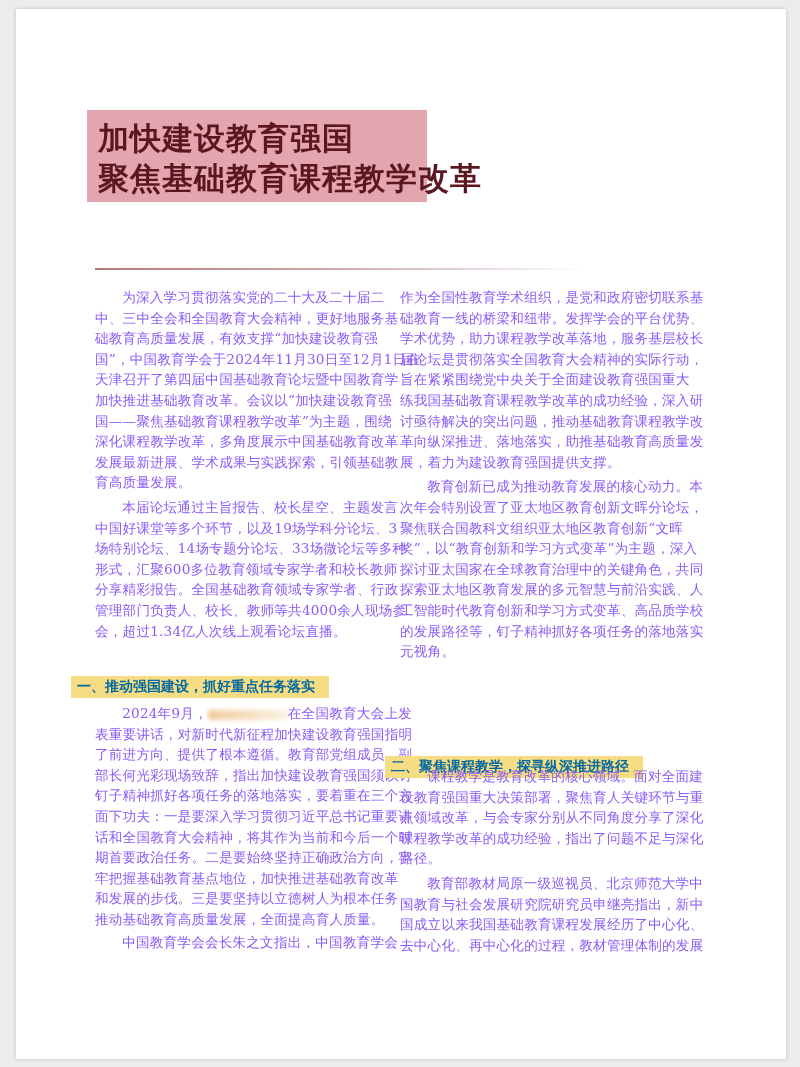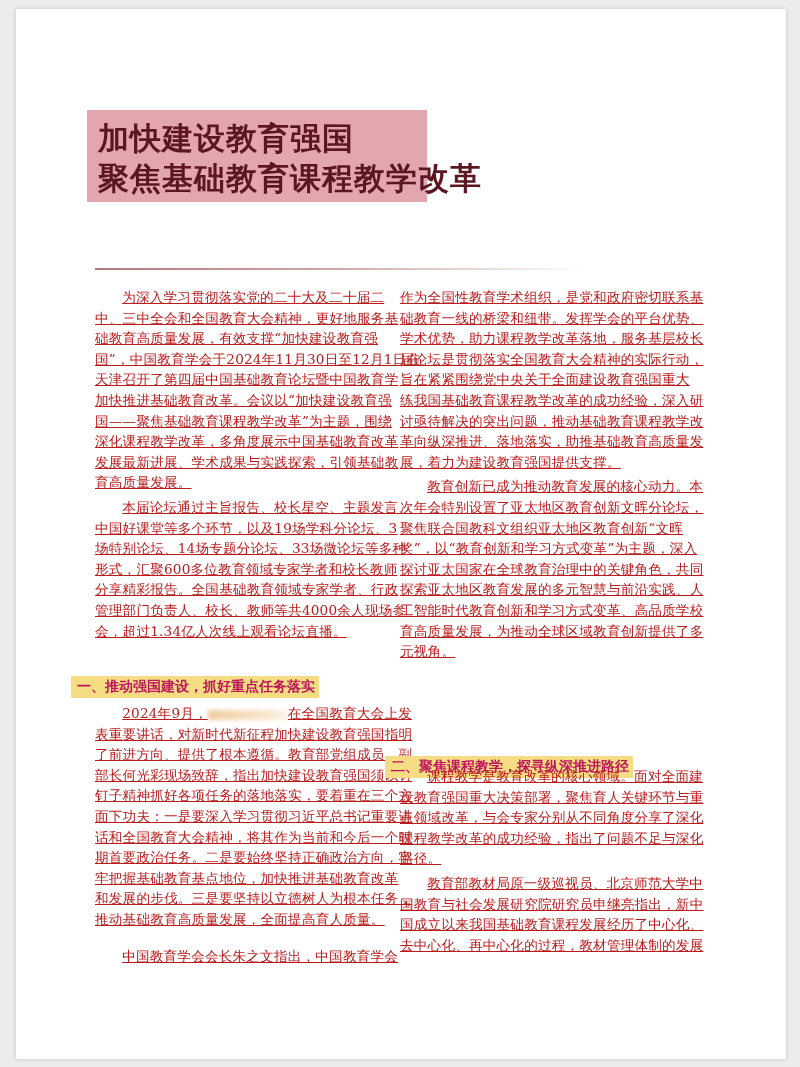--- a/index.html
+++ b/index.html
@@ -22,30 +22,30 @@
   .title-line {
     font-family: "DejaVu Serif", serif; font-weight: bold;
     color: #5b1620; font-size: 31px; line-height: 40px; letter-spacing: 1px;
     white-space: nowrap;
   }
   .rule {
     position: absolute; left: 95px; top: 268px; width: 490px; height: 2px;
     background: linear-gradient(to right, #b57a7a 0%, #c9a5a2 45%, #e8dcd9 80%, rgba(255,255,255,0) 100%);
   }
   .col {
-    position: absolute; color: #b91c1c;
-    font-size: 13.6px; line-height: 20.6px; text-align: justify; text-decoration: underline;
+    position: absolute; color: #8b5cf6;
+    font-size: 13.6px; line-height: 20.6px; text-align: justify;
   }
   .col-left { left: 95px; top: 287px; width: 278px; }
   .col-right { left: 400px; top: 287px; width: 283px; }
   .col .line { display: block; white-space: nowrap; letter-spacing: 0.2px; }
   .heading {
-    display: inline-block; color: #be185d; font-weight: bold;
+    display: inline-block; color: #0369a1; font-weight: bold;
     font-family: "DejaVu Sans", sans-serif; font-size: 14px;
-    background: #f6dc83; padding: 2px 4px 2px 6px; margin-left: -12px;
+    background: #f6dc83; padding: 2px 14px 2px 6px; margin-left: -12px;
     white-space: nowrap;
   }
   .h-left { position: absolute; left: 83px; top: 676px; }
   .h-right { position: absolute; left: 397px; top: 756px; }
   .blur {
     display: inline-block; width: 80px; height: 10px; vertical-align: middle;
     background: linear-gradient(to right, rgba(230,170,90,0.6), rgba(240,210,160,0.3));
     filter: blur(2px);
   }
 </style>
@@ -96,42 +96,42 @@
   <span class="line">表重要讲话，对新时代新征程加快建设教育强国指明</span>
   <span class="line">了前进方向、提供了根本遵循。教育部党组成员、副</span>
   <span class="line">部长何光彩现场致辞，指出加快建设教育强国须以钉</span>
   <span class="line">钉子精神抓好各项任务的落地落实，要着重在三个方</span>
   <span class="line">面下功夫：一是要深入学习贯彻习近平总书记重要讲</span>
   <span class="line">话和全国教育大会精神，将其作为当前和今后一个时</span>
   <span class="line">期首要政治任务。二是要始终坚持正确政治方向，牢</span>
   <span class="line">牢把握基础教育基点地位，加快推进基础教育改革</span>
   <span class="line">和发展的步伐。三是要坚持以立德树人为根本任务，</span>
   <span class="line">推动基础教育高质量发展，全面提高育人质量。</span>
-  <span class="line" style="padding-left:2em;margin-top:16px">中国教育学会会长朱之文指出，中国教育学会</span>
+  <span class="line" style="padding-left:2em;margin-top:2px">中国教育学会会长朱之文指出，中国教育学会</span>
 </div>
 
 <div class="col col-right">
   <span class="line">作为全国性教育学术组织，是党和政府密切联系基</span>
   <span class="line">础教育一线的桥梁和纽带。发挥学会的平台优势、</span>
   <span class="line">学术优势，助力课程教学改革落地，服务基层校长</span>
   <span class="line">届论坛是贯彻落实全国教育大会精神的实际行动，</span>
   <span class="line">旨在紧紧围绕党中央关于全面建设教育强国重大</span>
   <span class="line">练我国基础教育课程教学改革的成功经验，深入研</span>
   <span class="line">讨亟待解决的突出问题，推动基础教育课程教学改</span>
   <span class="line">革向纵深推进、落地落实，助推基础教育高质量发</span>
   <span class="line">展，着力为建设教育强国提供支撑。</span>
   <div style="margin-top:4px">
     <span class="line" style="padding-left:2em">教育创新已成为推动教育发展的核心动力。本</span>
     <span class="line">次年会特别设置了亚太地区教育创新文晖分论坛，</span>
     <span class="line">聚焦联合国教科文组织亚太地区教育创新“文晖</span>
     <span class="line">奖”，以“教育创新和学习方式变革”为主题，深入</span>
     <span class="line">探讨亚太国家在全球教育治理中的关键角色，共同</span>
     <span class="line">探索亚太地区教育发展的多元智慧与前沿实践、人</span>
     <span class="line">工智能时代教育创新和学习方式变革、高品质学校</span>
-    <span class="line">育高质量发展，为推动全球区域教育创新提供了多</span>
+    <span class="line">的发展路径等，钉子精神抓好各项任务的落地落实</span>
     <span class="line">元视角。</span>
   </div>
 </div>
 
 <div class="h-right">
   <span class="heading">二、聚焦课程教学，探寻纵深推进路径</span>
 </div>
 
 <div class="col col-right" style="top:766px">
   <span class="line" style="padding-left:2em">课程教学是教育改革的核心领域。面对全面建</span>

